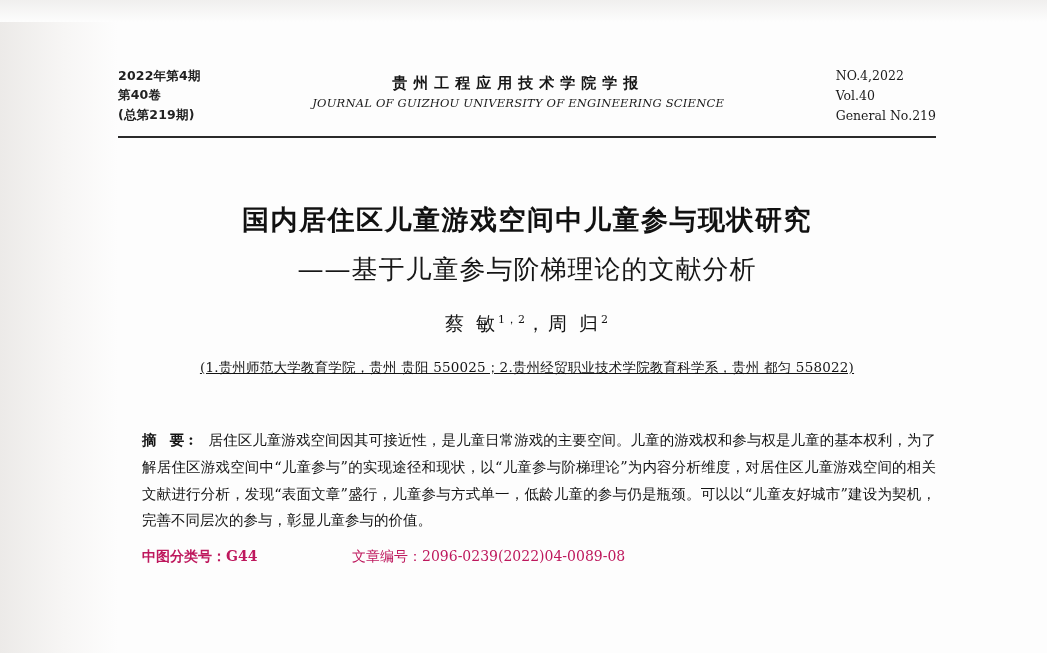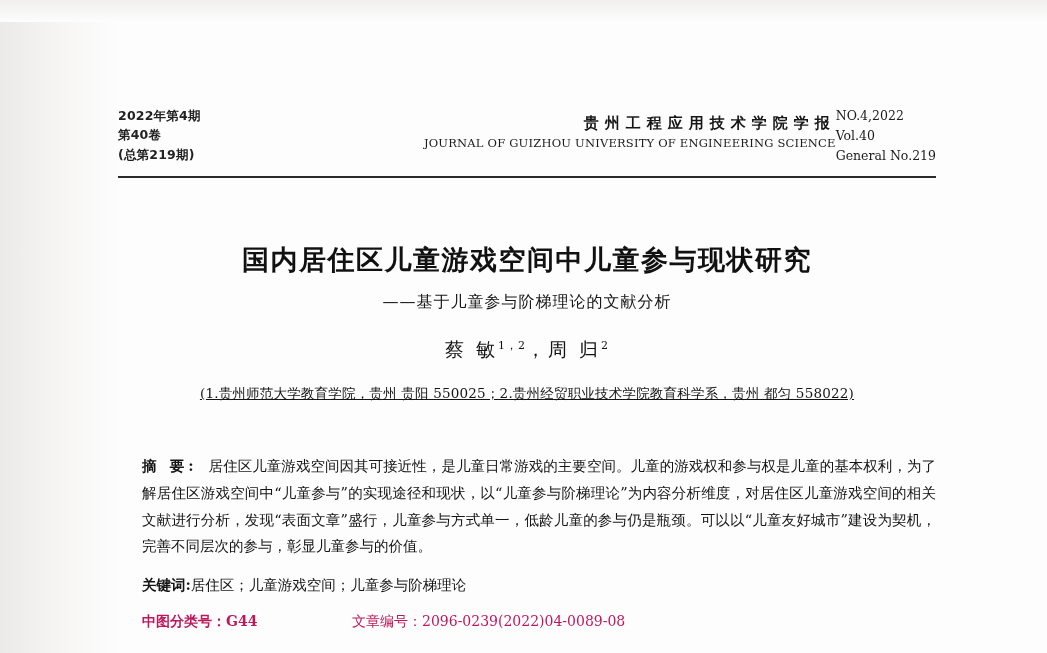--- a/index.html
+++ b/index.html
@@ -43,50 +43,51 @@
     top: 0;
     width: 818px;
   }
 
   
   .runhead {
     position: relative;
     display: flex;
     align-items: flex-start;
     justify-content: space-between;
-    padding-top: 106px;
+    padding-top: 66px;
     font-family: "DejaVu Serif", "Liberation Serif", serif;
   }
   .runhead .col-left {
     font-size: 12.5px;
     line-height: 1.55;
     color: #222;
     white-space: nowrap;
     font-family: "DejaVu Sans", "Liberation Sans", sans-serif;
     font-weight: 700;
     letter-spacing: 0.2px;
   }
   .runhead .col-center {
-    text-align: right;
+    text-align: center;
     flex: 1;
     margin-top: 8px;
   }
   .runhead .journal-cn {
     font-size: 15px;
     font-weight: 700;
     letter-spacing: 6px;
     color: #161616;
     font-family: "DejaVu Sans", "Liberation Sans", sans-serif;
   }
   .runhead .journal-en {
     margin-top: 3px;
     font-size: 11.5px;
     letter-spacing: 0.2px;
     color: #1b1b1b;
     font-family: "DejaVu Serif", "Liberation Serif", serif;
+    font-style: italic;
   }
   .runhead .col-right {
     font-size: 12.5px;
     line-height: 1.6;
     color: #1b1b1b;
     text-align: left;
     white-space: nowrap;
     font-family: "DejaVu Serif", "Liberation Serif", serif;
   }
   .rule {
@@ -103,21 +104,21 @@
   .main-title {
     font-size: 27px;
     font-weight: 700;
     letter-spacing: 1.5px;
     color: #111;
     font-family: "DejaVu Sans", "Liberation Sans", sans-serif;
     margin-top: 48px;
   }
   .sub-title {
     margin-top: 14px;
-    font-size: 16px;
+    font-size: 26px;
     letter-spacing: 1px;
     color: #161616;
     font-family: "DejaVu Serif", "Liberation Serif", serif;
   }
   .authors {
     margin-top: 24px;
     font-size: 19px;
     letter-spacing: 3px;
     color: #121212;
     font-family: "DejaVu Serif", "Liberation Serif", serif;
@@ -207,23 +208,20 @@
       <div class="authors">
         <span>蔡 敏</span><sup>1，2</sup><span>，</span><span>周 归</span><sup>2</sup>
       </div>
       <div class="affil">(1.贵州师范大学教育学院，贵州 贵阳 550025；2.贵州经贸职业技术学院教育科学系，贵州 都匀 558022)</div>
     </div>
 
     <div class="abstract-wrap">
       <div class="abstract-para">
         <span class="abstract-label">摘 要:</span><span>居住区儿童游戏空间因其可接近性，是儿童日常游戏的主要空间。儿童的游戏权和参与权是儿童的基本权利，为了解居住区游戏空间中“儿童参与”的实现途径和现状，以“儿童参与阶梯理论”为内容分析维度，对居住区儿童游戏空间的相关文献进行分析，发现“表面文章”盛行，儿童参与方式单一，低龄儿童的参与仍是瓶颈。可以以“儿童友好城市”建设为契机，完善不同层次的参与，彰显儿童参与的价值。</span>
       </div>
-      <div class="keywords">
-        <span class="kw-label">关键词:</span><span>居住区；儿童游戏空间；儿童参与阶梯理论</span>
-      </div>
       <div class="codes">
         <span class="c1">中图分类号：G44</span>
         <span class="c3">文章编号：2096-0239(2022)04-0089-08</span>
       </div>
     </div>
 
   </div>
 </div>
 
 </body></html>

